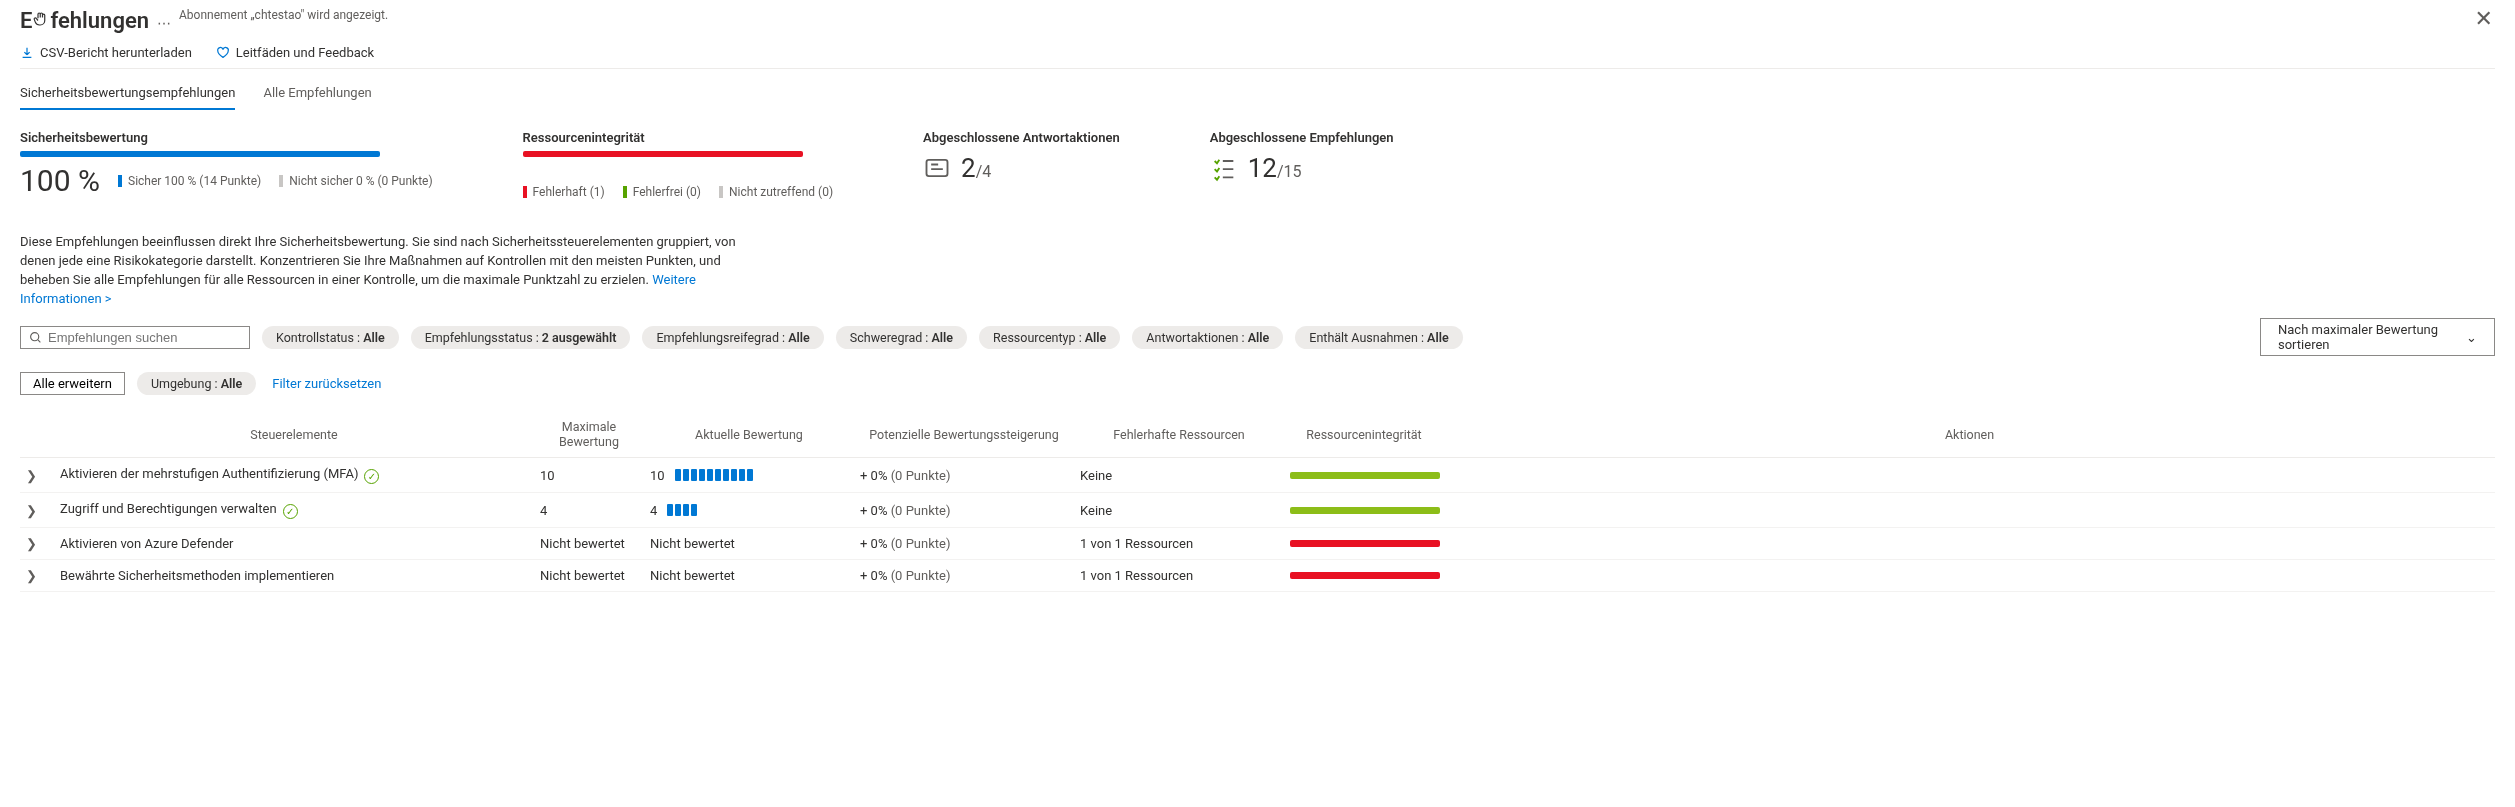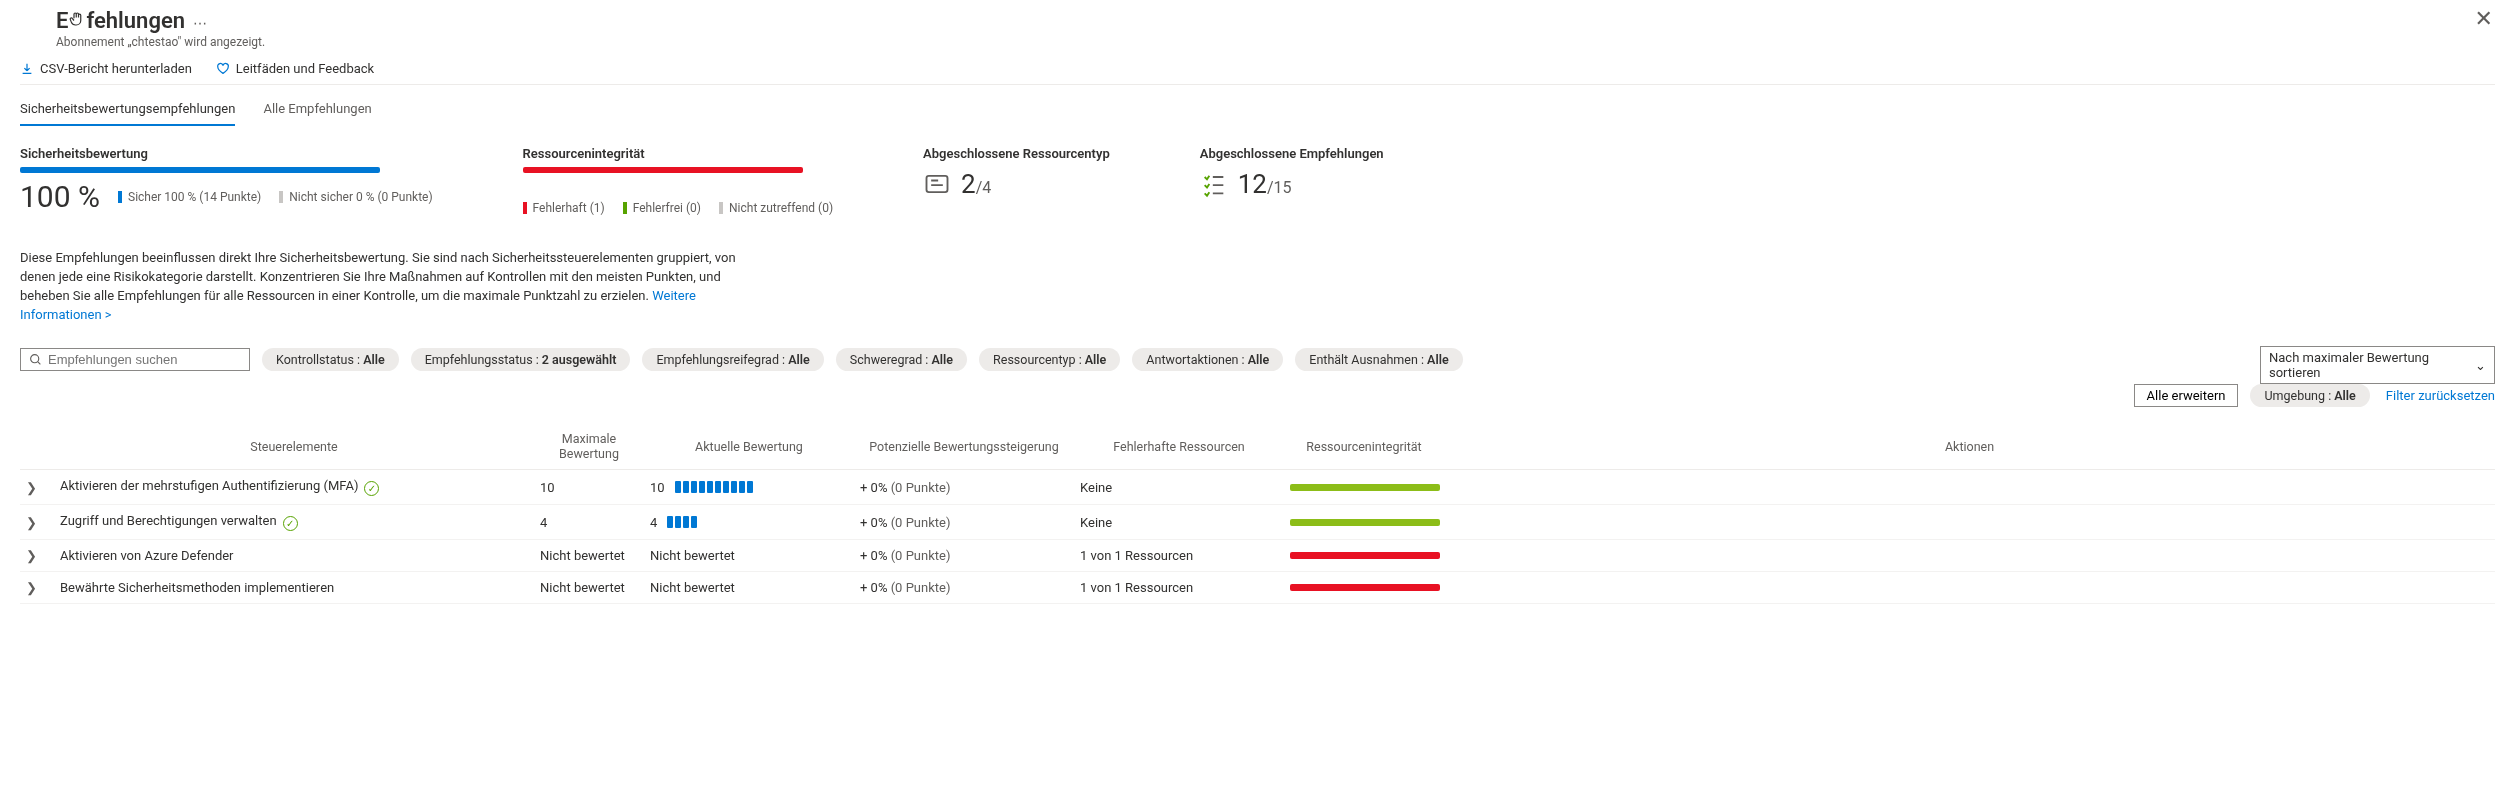--- a/index.html
+++ b/index.html
@@ -1,21 +1,21 @@
 <!DOCTYPE html>
 <html><head>
   <meta charset="utf-8">
   <style>
     * { box-sizing:border-box; margin:0; padding:0; }
     body {
       font-family:"Segoe UI",-apple-system,BlinkMacSystemFont,Roboto,sans-serif;
       font-size:13px; color:#323130; background:#fff; padding:8px 20px;
     }
     .hdr { display:flex; align-items:flex-start; justify-content:space-between; }
-    .hdr-left { display:flex; flex-direction:column; gap:2px;margin-left:36px; }
+    .hdr-left { display:flex; flex-direction:row; gap:8px; }
     .title-row { display:flex; align-items:center; gap:8px; }
     .title { font-size:22px; font-weight:600; }
     .hand-icon { width:18px; height:18px; display:inline-block; }
     .dots { color:#605e5c; font-size:14px; position:relative; top:2px; }
     .sub { font-size:12px; color:#605e5c; }
     .close { font-size:22px; font-weight:300; color:#605e5c; cursor:pointer;
              padding:0 2px; line-height:1; }
 
     .toolbar { display:flex; align-items:center; gap:24px; margin-top:12px;
                padding-bottom:8px; border-bottom:1px solid #edebe9; }
@@ -52,27 +52,27 @@
     .desc { max-width:740px; margin-top:34px; line-height:1.45; color:#323130; }
     .link { color:#0078d4; cursor:pointer; }
 
     .filter-row { display:flex; align-items:center; gap:12px; margin-top:10px; flex-wrap:wrap; }
     .search { display:flex; align-items:center; gap:6px; border:1px solid #8a8886;
       padding:3px 8px; width:230px; }
     .search input { border:none; outline:none; flex:1; font-size:13px; background:transparent; }
     .pill { background:#edebe9; border-radius:14px; padding:4px 14px; font-size:12.5px;
       cursor:pointer; white-space:nowrap; }
     .pill b { font-weight:600; }
-    .sort-dd { border:1px solid #8a8886; padding:3px 8px; width:235px;
+    .sort-dd { border:1px solid #8a8886; padding:3px 17px; width:235px;
       display:flex; justify-content:space-between; align-items:center; cursor:pointer;
-      margin-left:auto; font-size:13px;margin-top:12px; }
+      margin-left:auto; font-size:13px; }
     .chev { display:inline-block; }
 
-    .filter-row2 { display:flex; align-items:center; justify-content:flex-end;
-      margin-top:0; }
+    .filter-row2 { display:flex; align-items:center; justify-content:flex-start;
+      margin-top:16px; }
     .row2-left { display:flex; align-items:center; gap:12px; }
     .btn { border:1px solid #8a8886; background:#fff; padding:3px 12px; cursor:pointer;
       font-family:inherit; font-size:13px; }
     .reset { color:#0078d4; cursor:pointer; font-size:13px;padding-left:16px; }
 
     table { width:100%; border-collapse:collapse; margin-top:16px; table-layout:fixed; }
     th { text-align:center; font-weight:400; color:#605e5c; font-size:12.5px;
       padding:8px 6px; border-bottom:1px solid #edebe9; }
     td { padding:8px 6px; border-bottom:1px solid #f3f2f1; font-size:13px;
       vertical-align:middle; }
@@ -154,21 +154,21 @@
     <h4>Ressourcenintegrität</h4>
     <div class="bar bar-red" style="width:280px"></div>
     <div class="legend" style="margin-top:22px">
       <span class="lg-red">Fehlerhaft (1)</span>
       <span class="lg-green">Fehlerfrei (0)</span>
       <span class="lg-gray">Nicht zutreffend (0)</span>
     </div>
   </div>
 
   <div class="stat stat-narrow">
-    <h4>Abgeschlossene Ressourcentyp</h4>
+    <h4>Abgeschlossene Antwortaktionen</h4>
     <div class="icon-num">
       <svg class="svg24" viewBox="0 0 24 24" fill="none" stroke="currentColor" stroke-width="1.6">
           <rect x="3" y="5" width="18" height="14" rx="2"></rect>
           <path d="M7 9h6M7 13h10"></path>
         </svg>
       <span><span class="big-n">2</span><span class="big-d">/4</span></span>
     </div>
   </div>
 
   <div class="stat stat-narrow">

